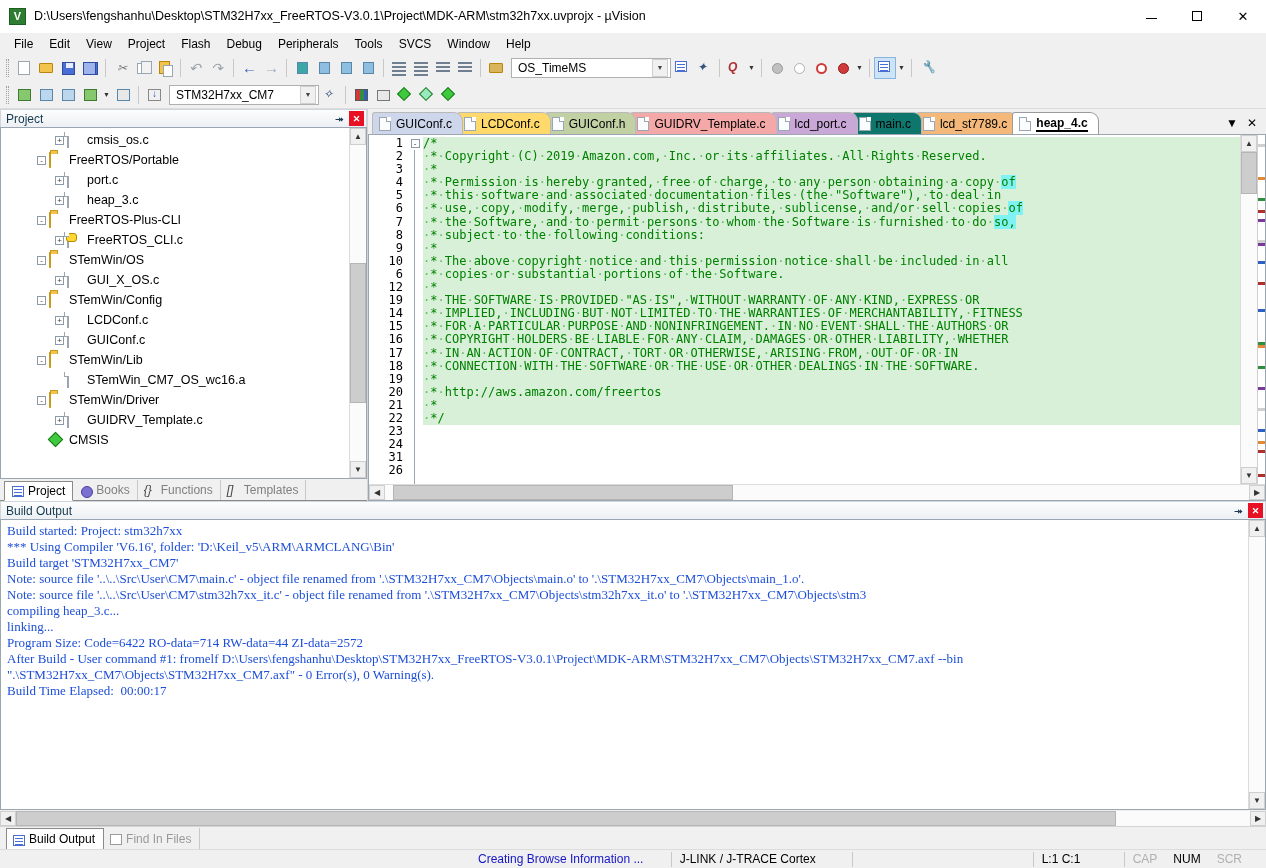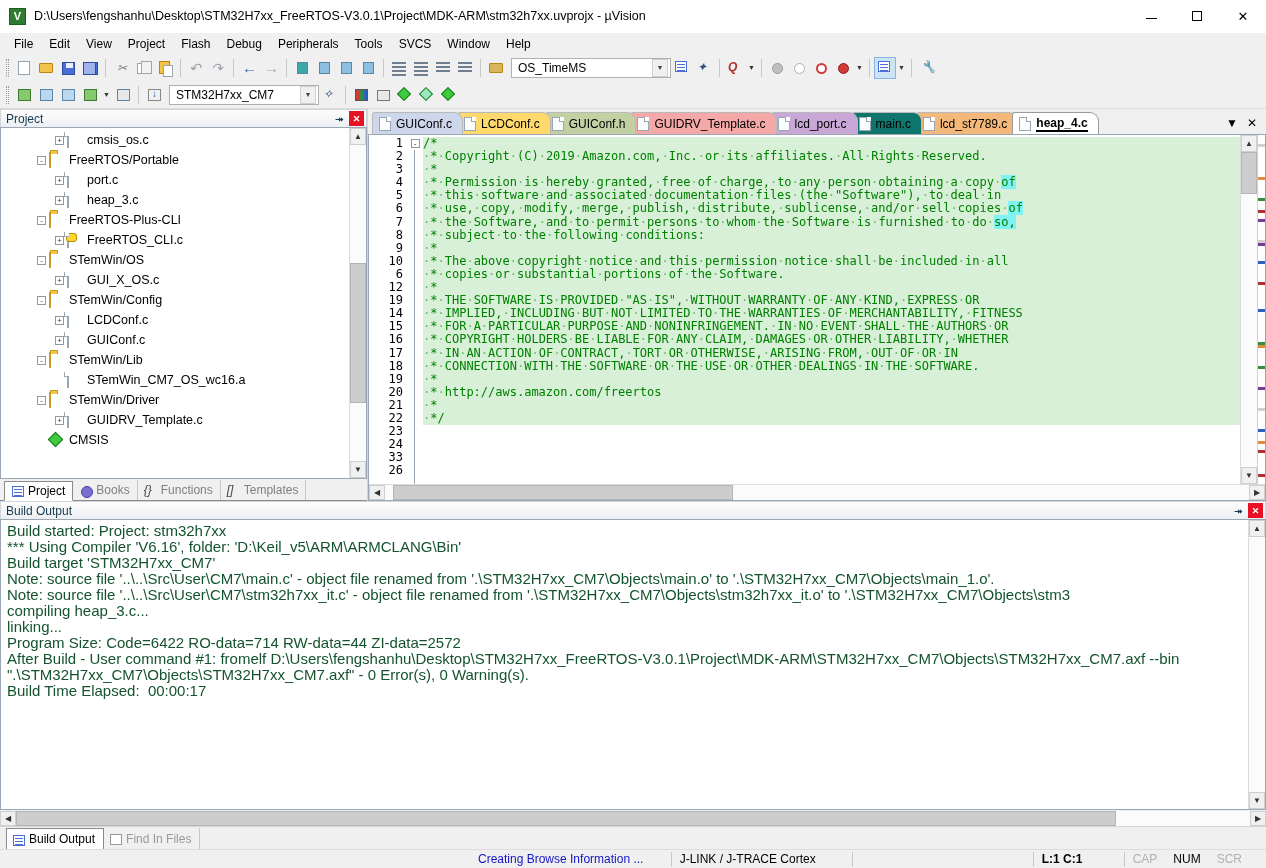--- a/index.html
+++ b/index.html
@@ -146,21 +146,21 @@
 
   .code-hscroll { height:16px; flex:0 0 16px; background:#f0f0f0; display:flex; align-items:center; border-top:1px solid #dcdcdc; }
   .hs-btn { width:16px; height:15px; display:flex; align-items:center; justify-content:center; font-size:8px; color:#333; border:1px solid #cfcfcf; background:#f0f0f0; }
   .hs-track { flex:1 1 auto; height:15px; background:#fbfbfb; position:relative; }
   .hs-thumb { position:absolute; top:0; bottom:0; background:#cdcdcd; border:1px solid #b5b5b5; }
 
   
   .build-panel { flex:1 1 auto; display:flex; flex-direction:column; min-height:0; background:#f0f0f0; }
   .out-wrap { flex:1 1 auto; display:flex; border:1px solid #9aa6b2; background:#fff; min-height:0; }
   .out-body { flex:1 1 auto; overflow:hidden; padding:3px 0 0 6px; min-width:0; }
-  .oline { height:16px; line-height:16px; white-space:pre; font-family:Liberation Sans, sans-serif; font-size:15px; color:#14532d; }
+  .oline { height:16px; line-height:16px; white-space:pre; font-family:Liberation Serif, serif; font-size:13px; color:#1d4ed8; }
   .out-hscroll { height:16px; flex:0 0 16px; background:#f0f0f0; display:flex; align-items:center; }
 
   .bottom-tabs { height:23px; display:flex; align-items:flex-end; background:#f0f0f0; padding-left:6px; border-top:1px solid #d4d4d4; flex:0 0 23px; }
   .btab { height:21px; display:flex; align-items:center; padding:0 8px 0 4px; font-size:12px; color:#9a9a9a; border-right:1px solid #c8c8c8; }
   .btab.active { background:#fff; color:#000; border:1px solid #8a8a8a; border-bottom:none; }
   .btab .bt-ico { width:14px; height:13px; margin-right:4px; flex:0 0 14px; position:relative; }
 
   
   .statusbar { height:19px; flex:0 0 19px; background:#f0f0f0; display:flex; align-items:center; font-size:12px; border-top:1px solid #dcdcdc; }
   .st-cell { padding:0 8px; white-space:nowrap; }
@@ -707,21 +707,21 @@
                     <div class="ln">15</div>
                     <div class="ln">16</div>
                     <div class="ln">17</div>
                     <div class="ln">18</div>
                     <div class="ln">19</div>
                     <div class="ln">20</div>
                     <div class="ln">21</div>
                     <div class="ln">22</div>
                     <div class="ln">23</div>
                     <div class="ln">24</div>
-                    <div class="ln">33</div>
+                    <div class="ln">31</div>
                     <div class="ln">26</div>
                   </div>
                 <div class="foldcol" id="code-foldcol">
                   <div class="foldline"></div>
                 <div class="fmark">
                       <span class="fbox">-</span>
                     </div>
                     <div class="fmark"></div>
                     <div class="fmark"></div>
                     <div class="fmark"></div>
@@ -963,20 +963,20 @@
 
   <div class="statusbar">
     <div class="st-cell" style="width:470px;"></div>
     <div class="st-cell st-msg">Creating Browse Information ...</div>
     <div class="st-cell" style="flex:1 1 auto;"></div>
     <div class="st-sep"></div>
     <div class="st-cell" style="width:180px;">J-LINK / J-TRACE Cortex</div>
     <div class="st-sep"></div>
     <div class="st-cell" style="width:180px;"></div>
     <div class="st-sep"></div>
-    <div class="st-cell" style="width:90px;font-weight:bold;">L:1 C:1</div>
+    <div class="st-cell" style="width:90px;">L:1 C:1</div>
     <div class="st-sep"></div>
     <div class="st-cell st-dim">CAP</div>
     <div class="st-cell">NUM</div>
     <div class="st-cell st-dim">SCR</div>
     <div class="st-grip"></div>
   </div>
 </div>
 
 </body></html>

